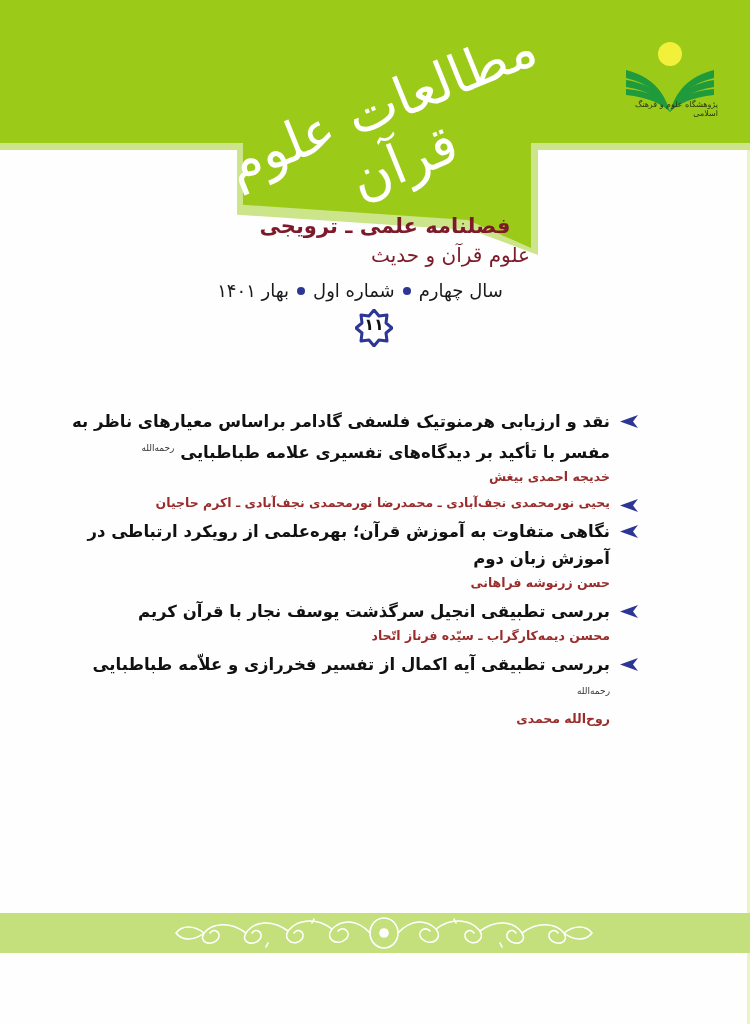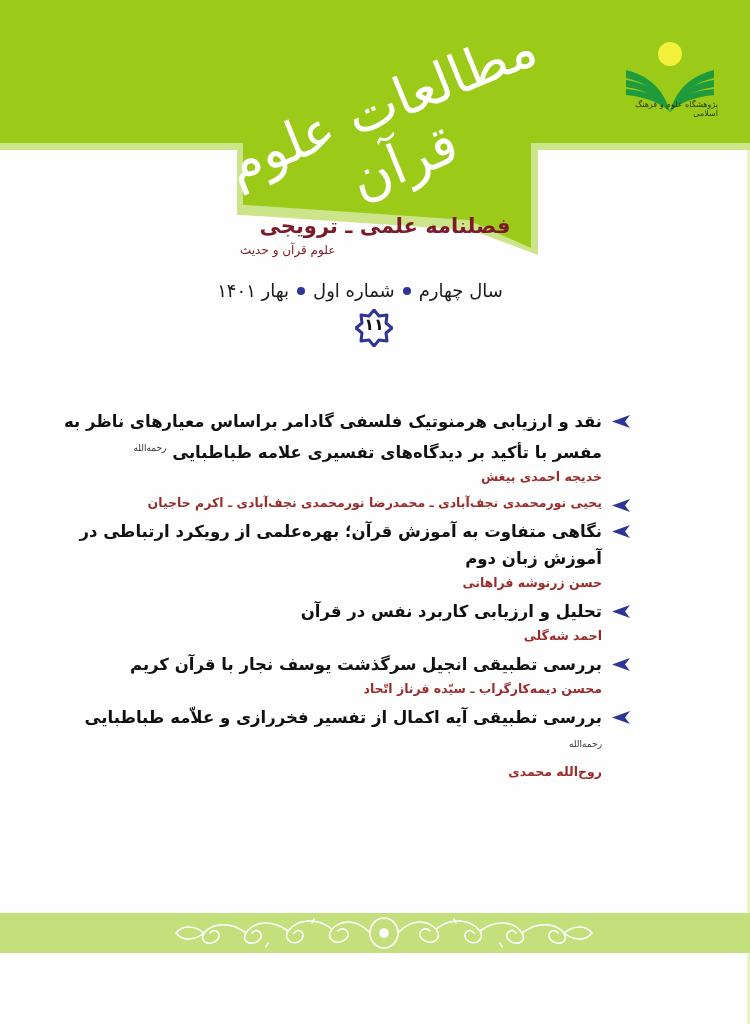--- a/index.html
+++ b/index.html
@@ -56,22 +56,22 @@
     font-family: "DejaVu Serif", serif;
   }
   
   .subtitle-1 {
     position: absolute; left: 240px; top: 214px; width: 290px;
     text-align: center; direction: rtl;
     color: #7d1a2a; font-weight: bold; font-size: 21px;
   }
   .subtitle-2 {
     position: absolute; left: 240px; top: 243px; width: 290px;
-    text-align: left; direction: rtl;
-    color: #7d1a2a; font-size: 12px;
+    text-align: right; direction: rtl;
+    color: #7d1a2a; font-size: 20px;
   }
   .issue-line {
     position: absolute; left: 180px; top: 280px; width: 360px;
     text-align: center; direction: rtl;
     color: #1a1a1a; font-size: 18px;
     display: flex; justify-content: center; align-items: center; gap: 8px;
   }
   .issue-dot {
     display: inline-block; width: 8px; height: 8px; border-radius: 50%;
     background: #2d3694;
@@ -79,21 +79,21 @@
   .issue-badge {
     position: absolute; left: 355px; top: 309px; width: 38px; height: 38px;
   }
   .issue-badge-num {
     position: absolute; left: 355px; top: 315px; width: 38px;
     text-align: center; font-weight: bold; font-size: 16px; color: #111;
     font-family: "DejaVu Sans", sans-serif;
   }
   
   .toc {
-    position: absolute; left: 52px; top: 408px; width: 550px;
+    position: absolute; left: 60px; top: 408px; width: 550px;
     direction: rtl;
   }
   .article { position: relative; margin-bottom: 4px; padding-right: 0; }
   .article-title {
     color: #111111; font-weight: bold; font-size: 16.5px; line-height: 27px;
     display: block;
   }
   .article-author {
     color: #9a2c2c; font-weight: bold; font-size: 12.5px; line-height: 22px;
     display: block; margin-bottom: 2px;
@@ -170,27 +170,20 @@
     </div>
 
     <div class="article">
       <svg class="bullet-arrow" viewBox="0 0 18 13">
           <polygon points="0,6.5 18,0 13,6.5 18,13" fill="#2d3694"></polygon>
         </svg>
       <span class="article-title">نگاهی متفاوت به آموزش قرآن؛ بهره‌علمی از رویکرد ارتباطی در آموزش زبان دوم</span>
       <span class="article-author">حسن زرنوشه فراهانی</span>
     </div>
 
-    <div class="article">
-      <svg class="bullet-arrow" viewBox="0 0 18 13">
-          <polygon points="0,6.5 18,0 13,6.5 18,13" fill="#2d3694"></polygon>
-        </svg>
-      <span class="article-title">تحلیل و ارزیابی کاربرد نفس در قرآن</span>
-      <span class="article-author">احمد شه‌گلی</span>
-    </div>
 
     <div class="article">
       <svg class="bullet-arrow" viewBox="0 0 18 13">
           <polygon points="0,6.5 18,0 13,6.5 18,13" fill="#2d3694"></polygon>
         </svg>
       <span class="article-title">بررسی تطبیقی انجیل سرگذشت یوسف نجار با قرآن کریم</span>
       <span class="article-author">محسن دیمه‌کارگراب ـ سیّده فرناز اتّحاد</span>
     </div>
 
     <div class="article">

